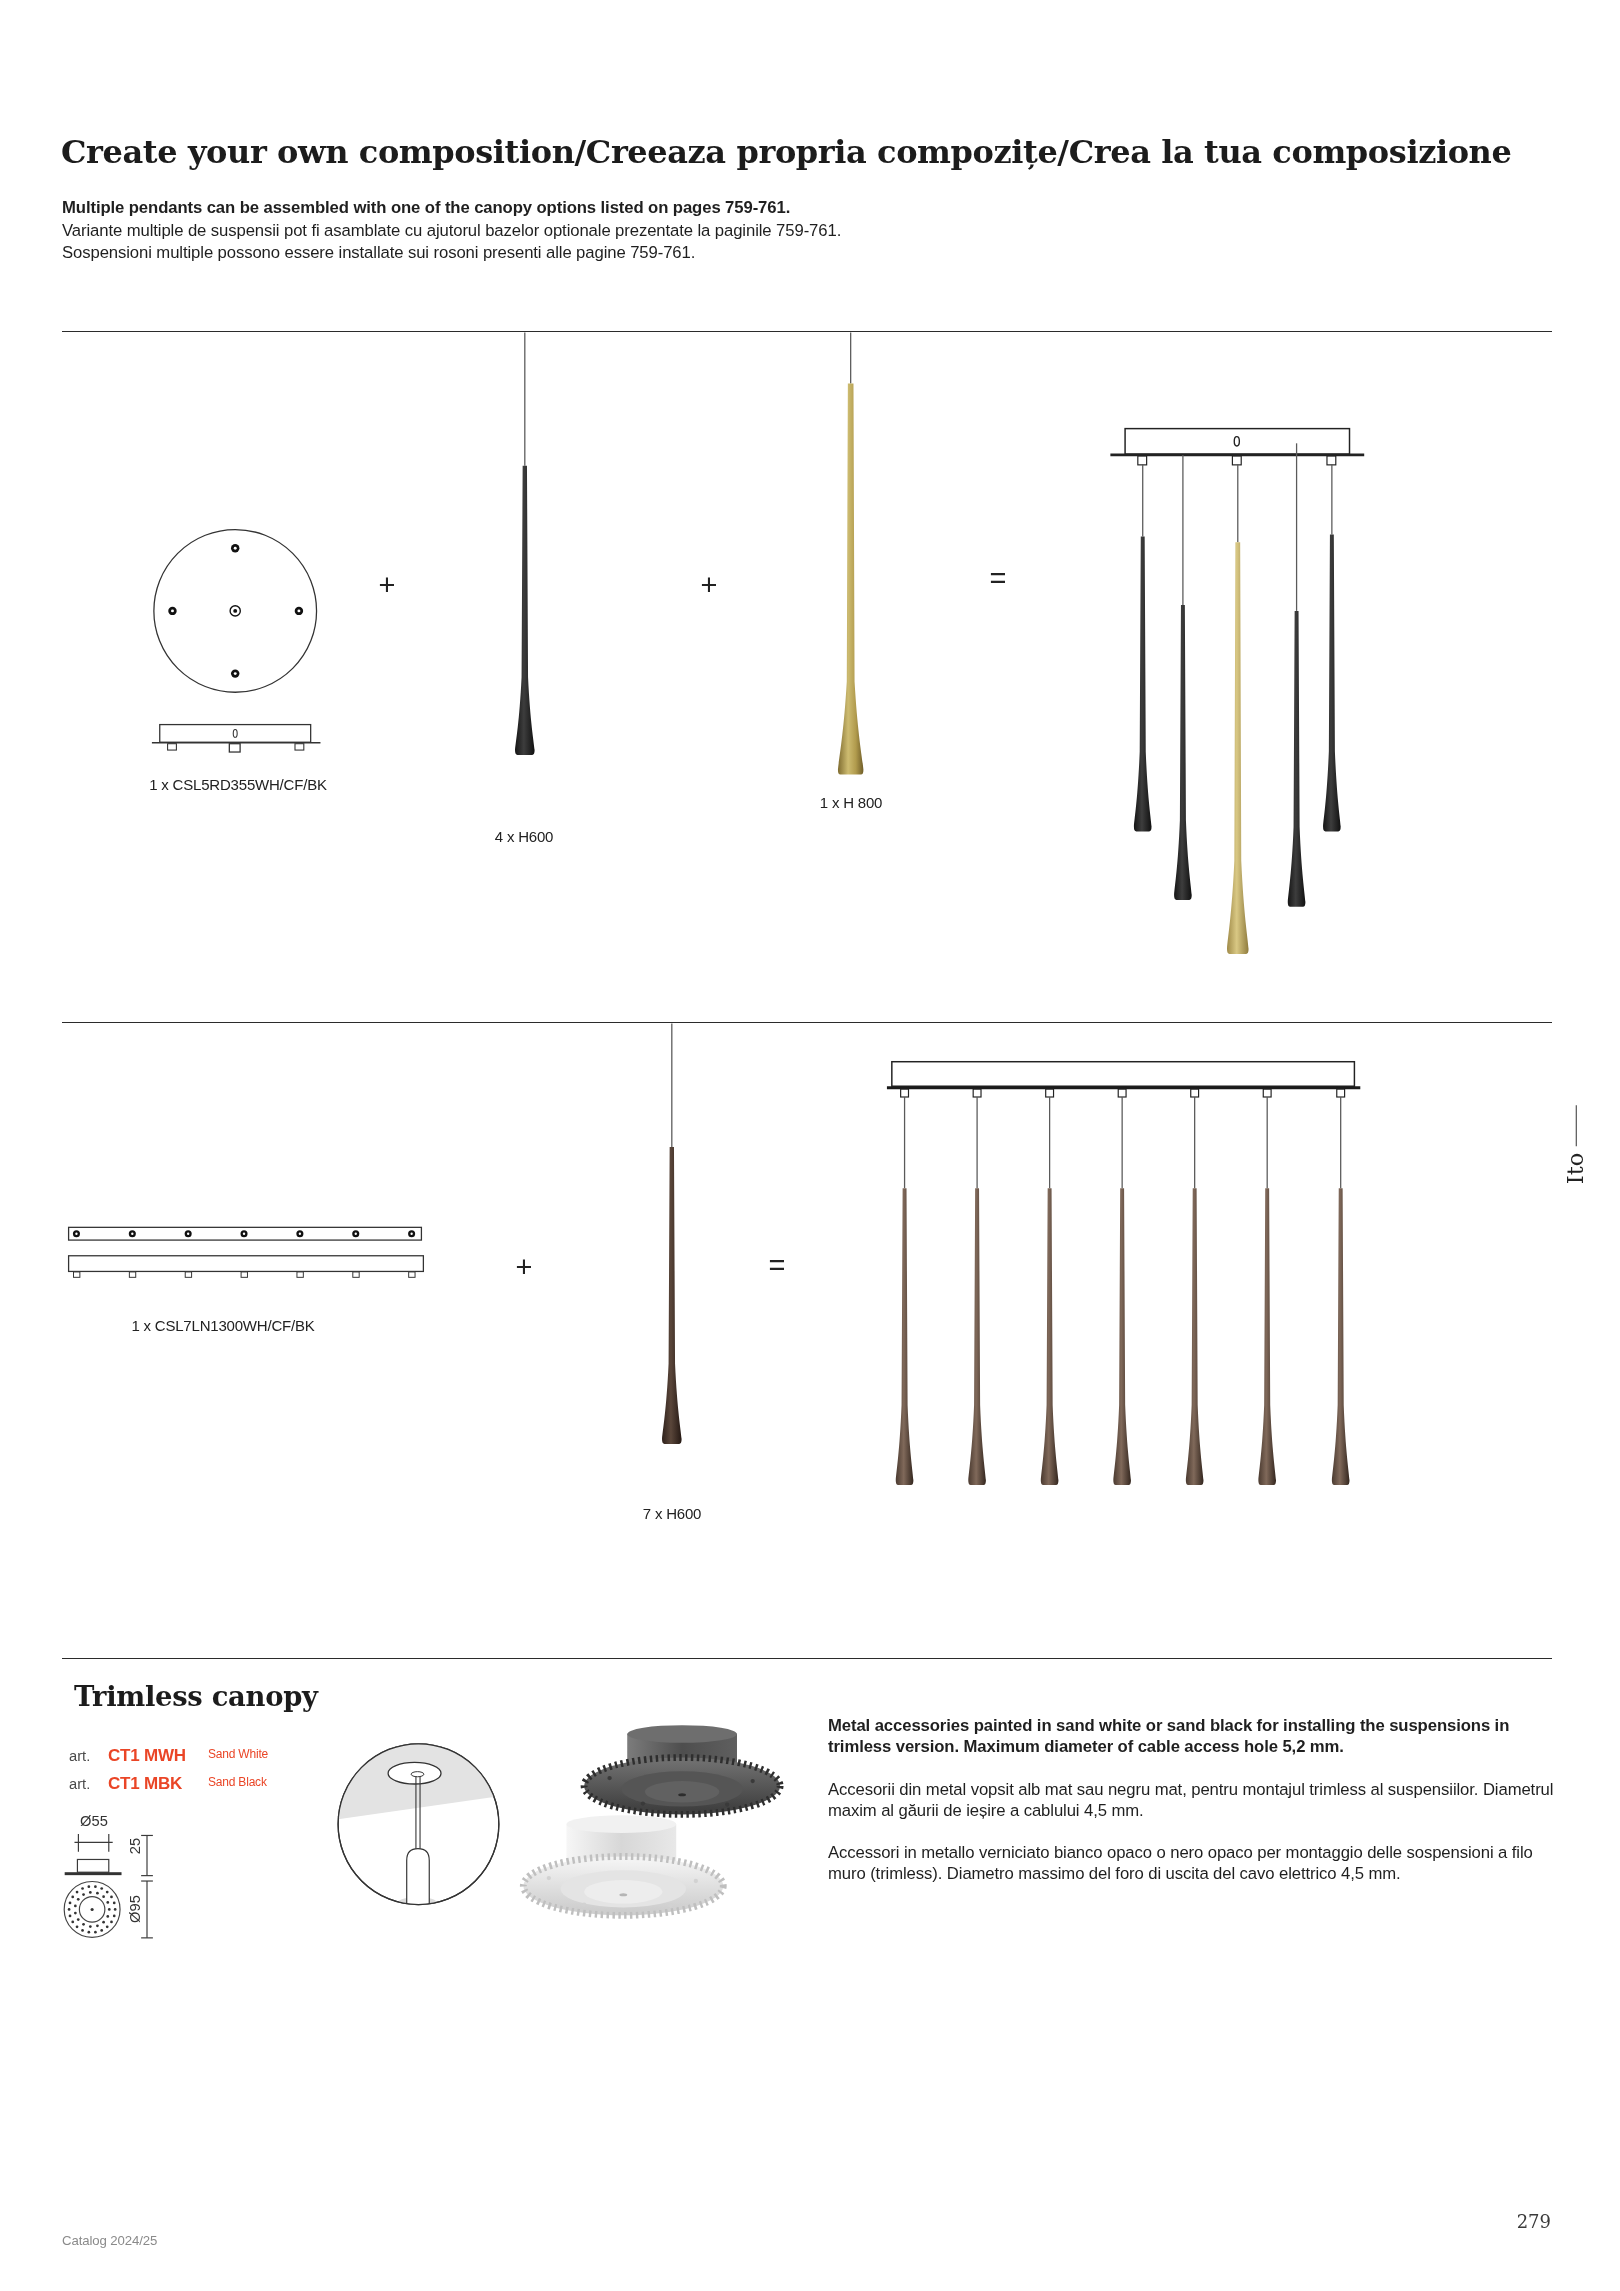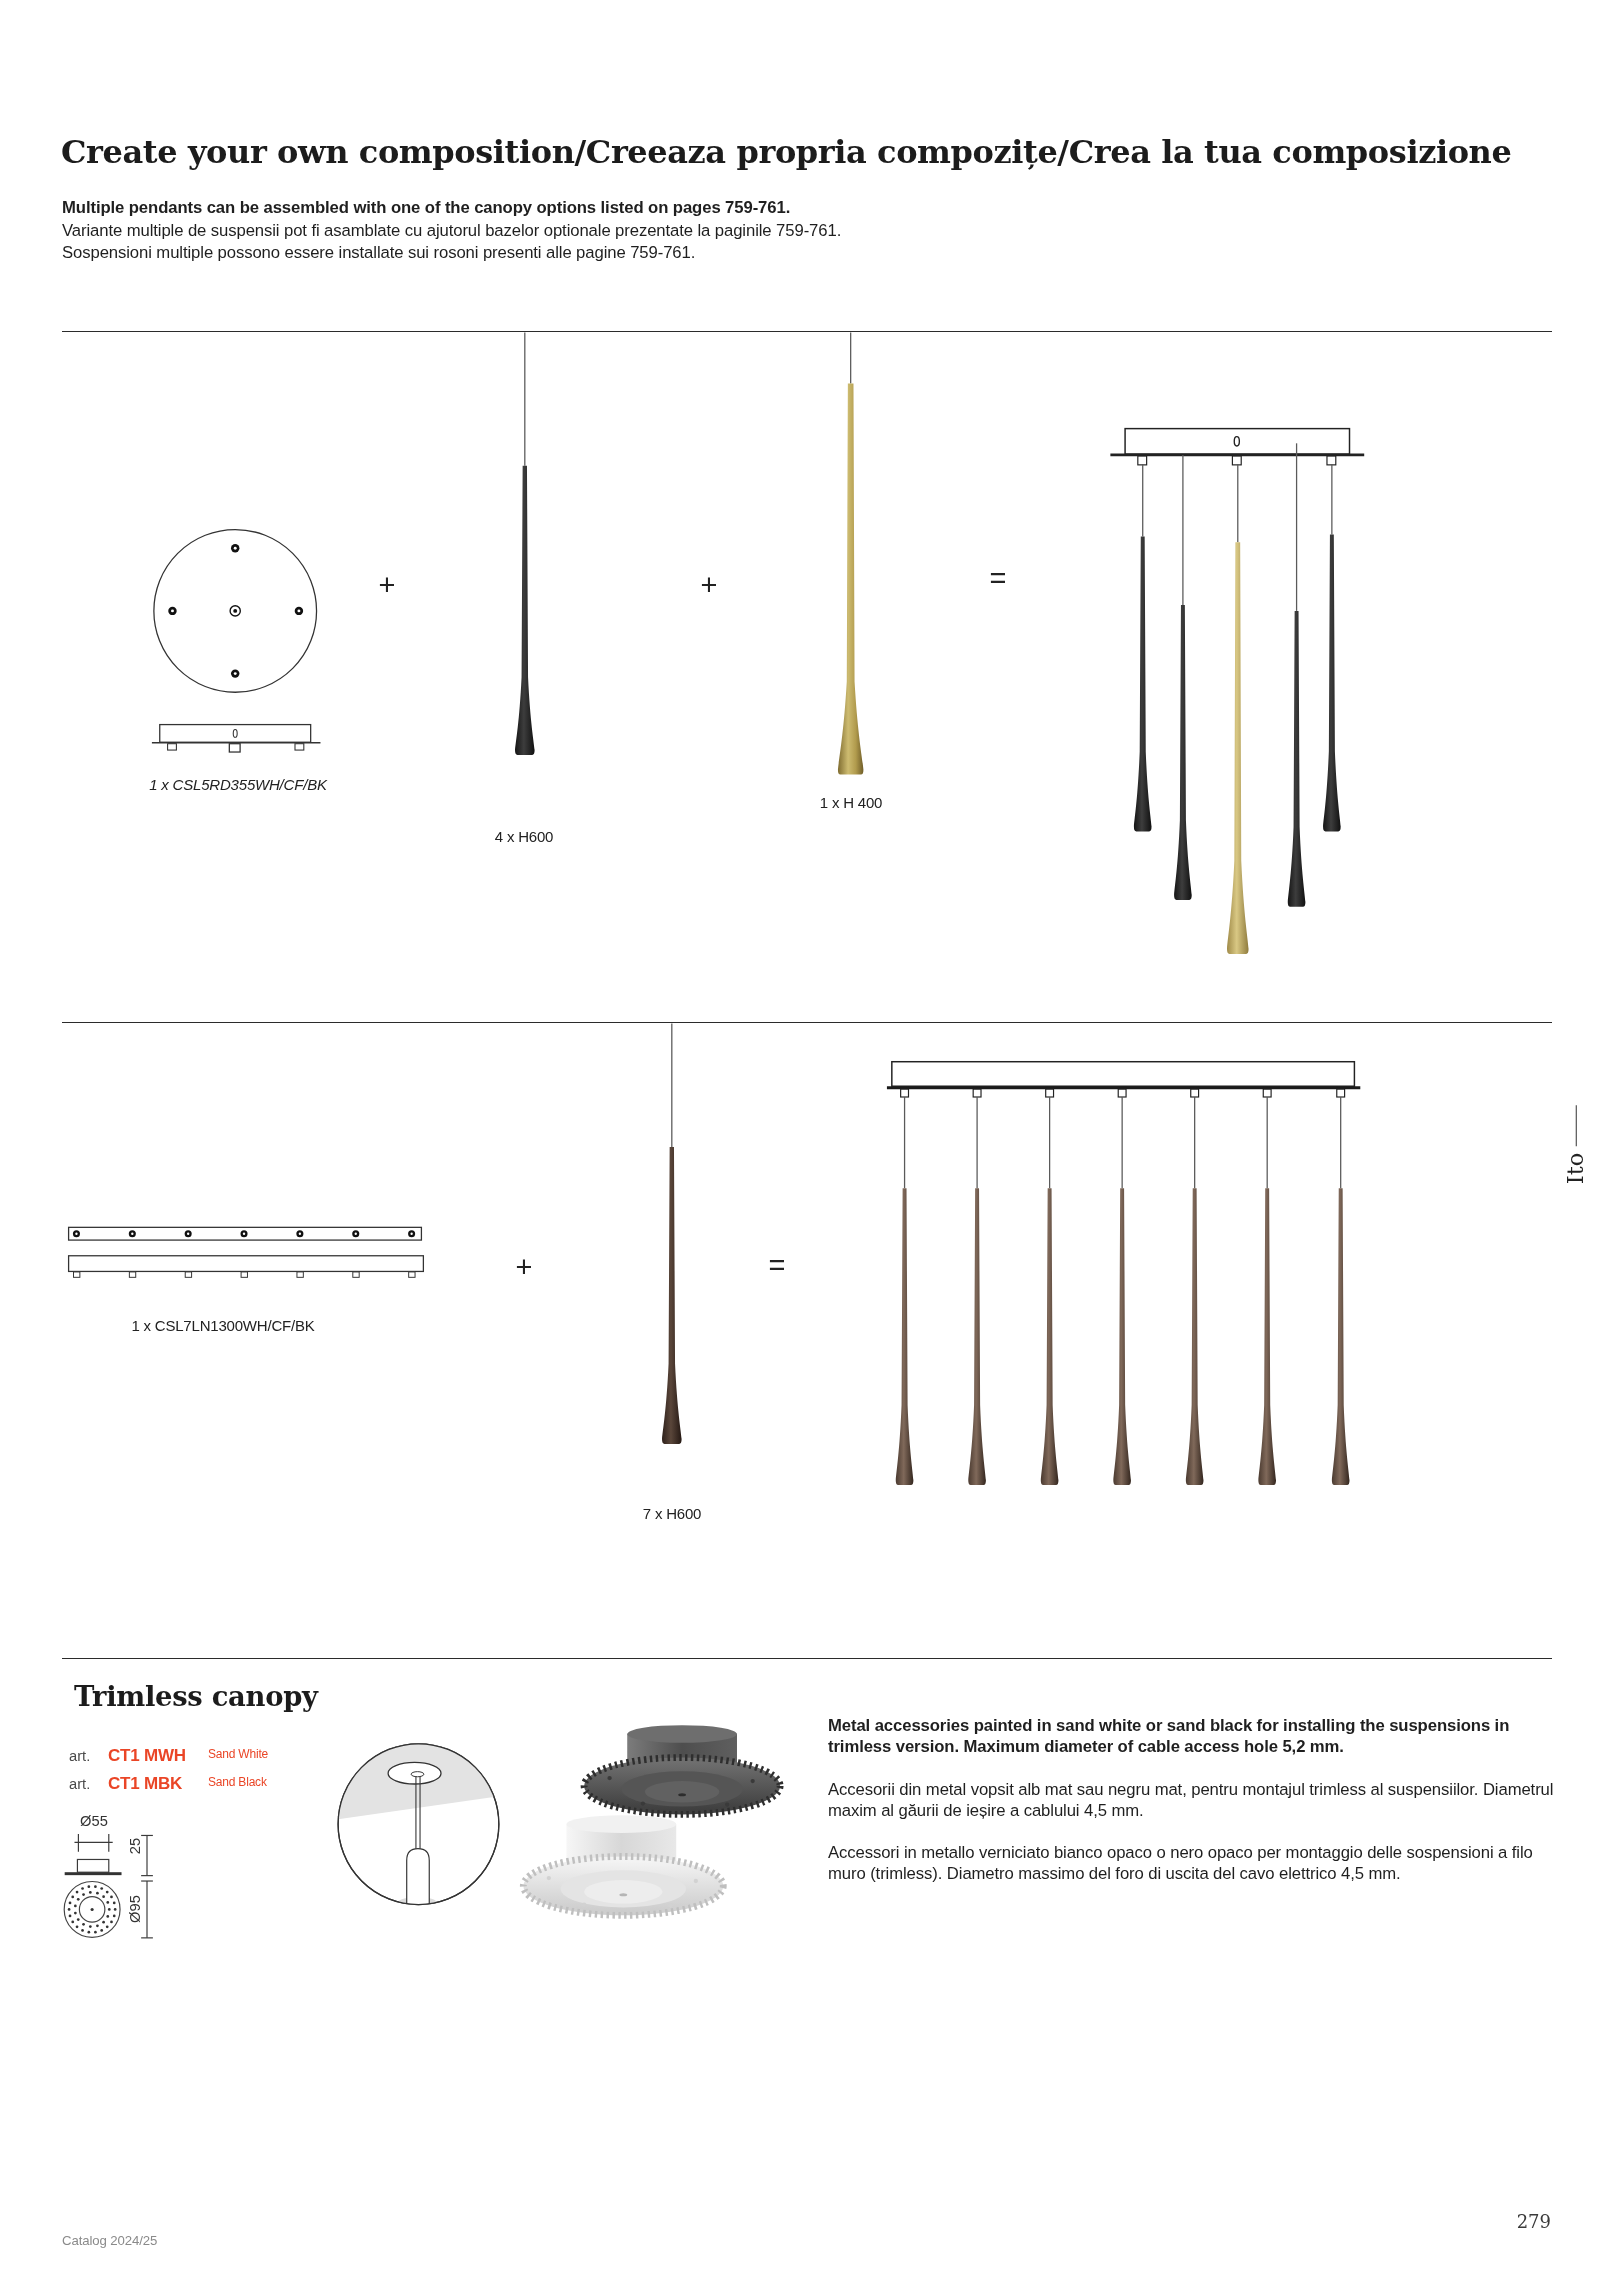--- a/index.html
+++ b/index.html
@@ -410,23 +410,23 @@
       <circle cx="710" cy="1919" r="2.2" fill="#d2d2d2"></circle>
       <circle cx="596" cy="1943" r="2.2" fill="#d2d2d2"></circle>
       <circle cx="684" cy="1944" r="2.2" fill="#d2d2d2"></circle>
     </g>
   </svg>
 
   <div class="abs op" style="left:387px;top:585px;">+</div>
   <div class="abs op" style="left:709px;top:585px;">+</div>
   <div class="abs op" style="left:998px;top:578px;">=</div>
 
-  <div class="abs diag-label" style="left:238px;top:776px;font-style:italic;">1 x CSL5RD355WH/CF/BK</div>
+  <div class="abs diag-label" style="left:238px;top:776px;">1 x CSL5RD355WH/CF/BK</div>
   <div class="abs diag-label" style="left:524px;top:828px;">4 x H600</div>
-  <div class="abs diag-label" style="left:851px;top:794px;">1 x H 400</div>
+  <div class="abs diag-label" style="left:851px;top:794px;">1 x H 800</div>
 
   <div class="abs op" style="left:524px;top:1267px;">+</div>
   <div class="abs op" style="left:777px;top:1265px;">=</div>
 
   <div class="abs diag-label" style="left:223px;top:1317px;">1 x CSL7LN1300WH/CF/BK</div>
   <div class="abs diag-label" style="left:672px;top:1505px;">7 x H600</div>
 
   <div class="abs ito" style="left:1506px;top:1103px;">
     <span>Ito</span><span class="ito-line"></span>
   </div>

